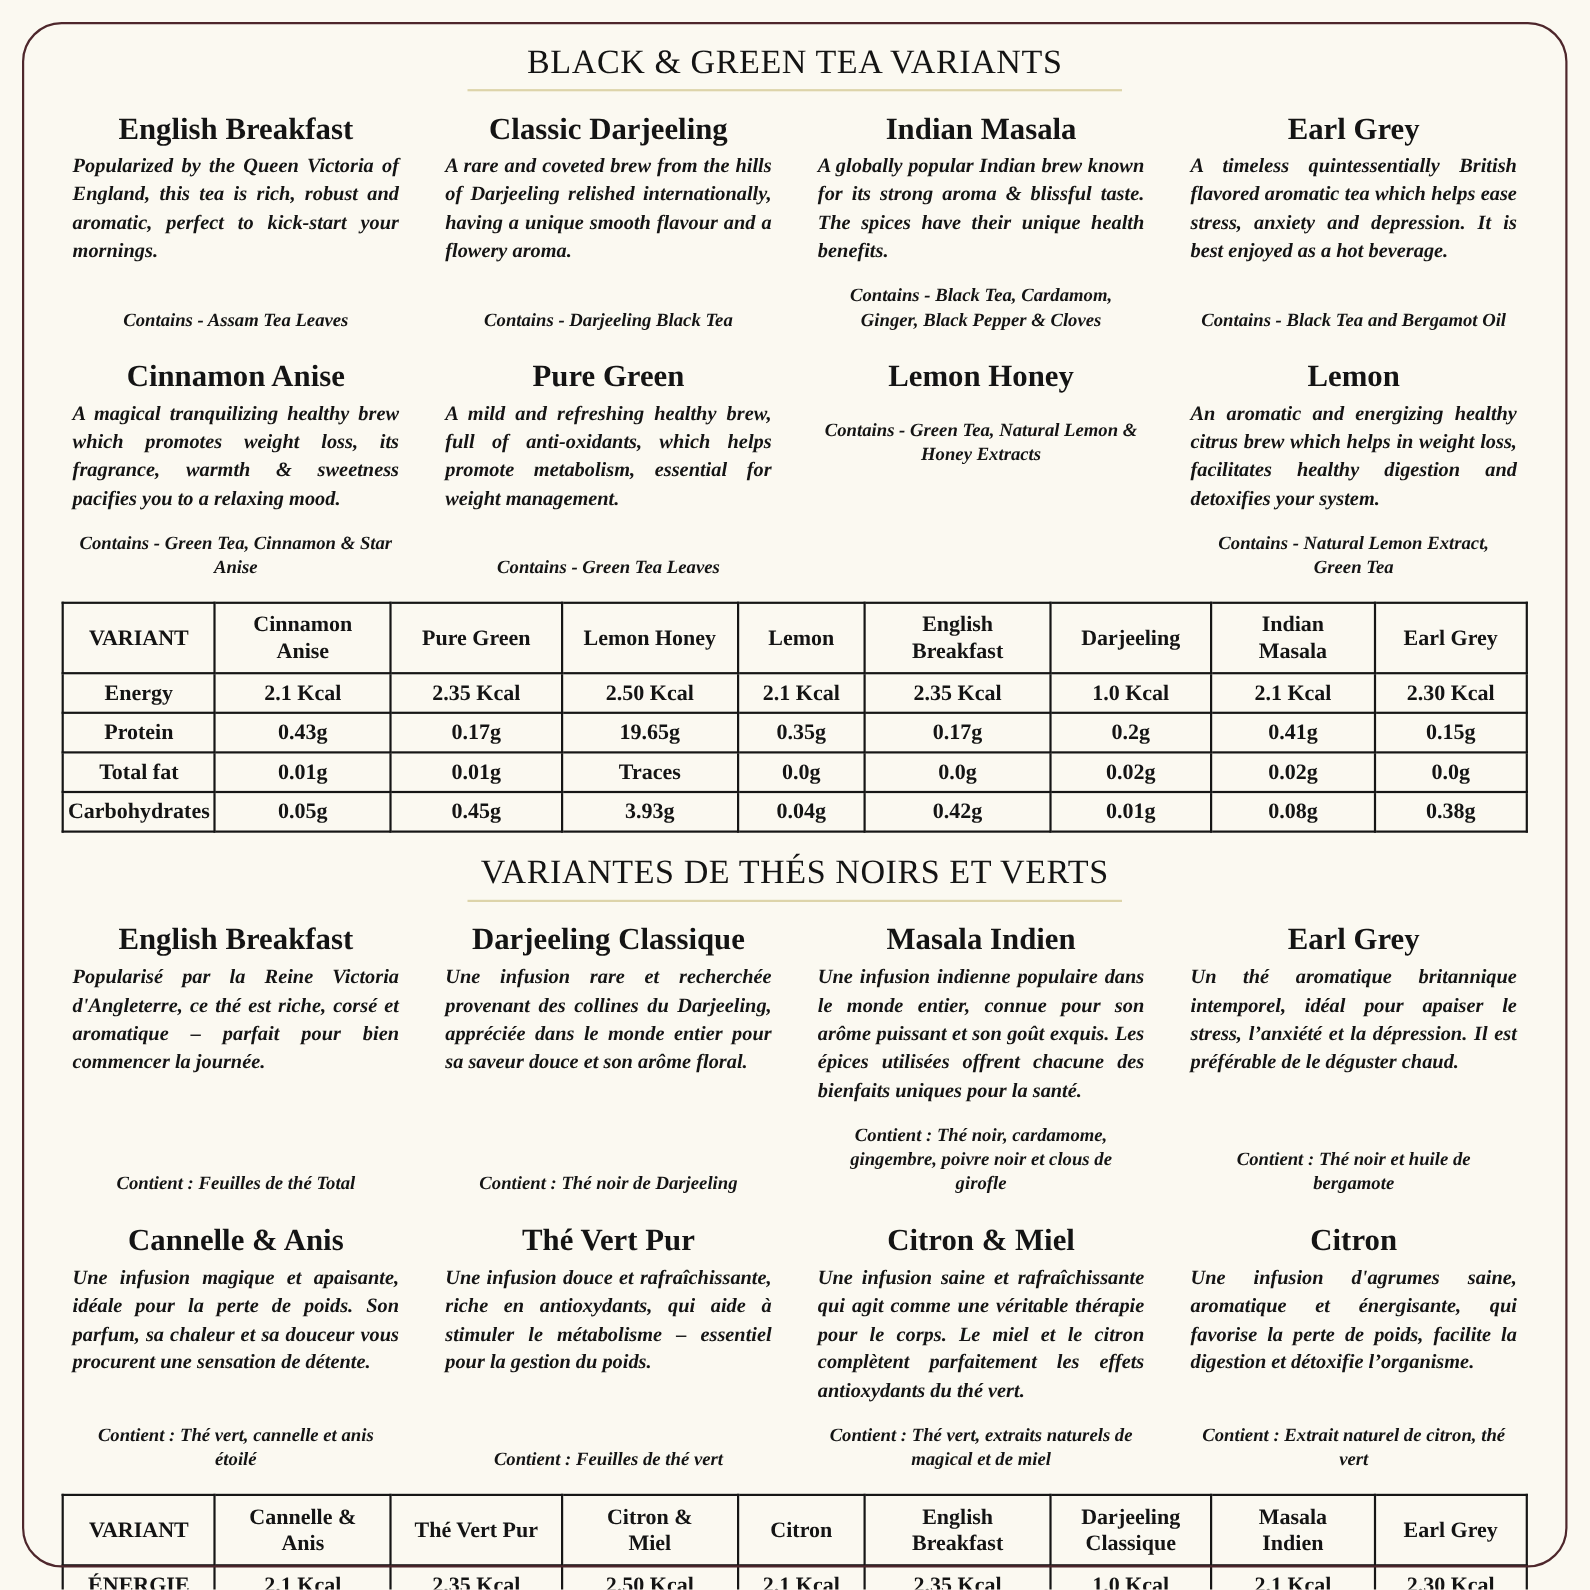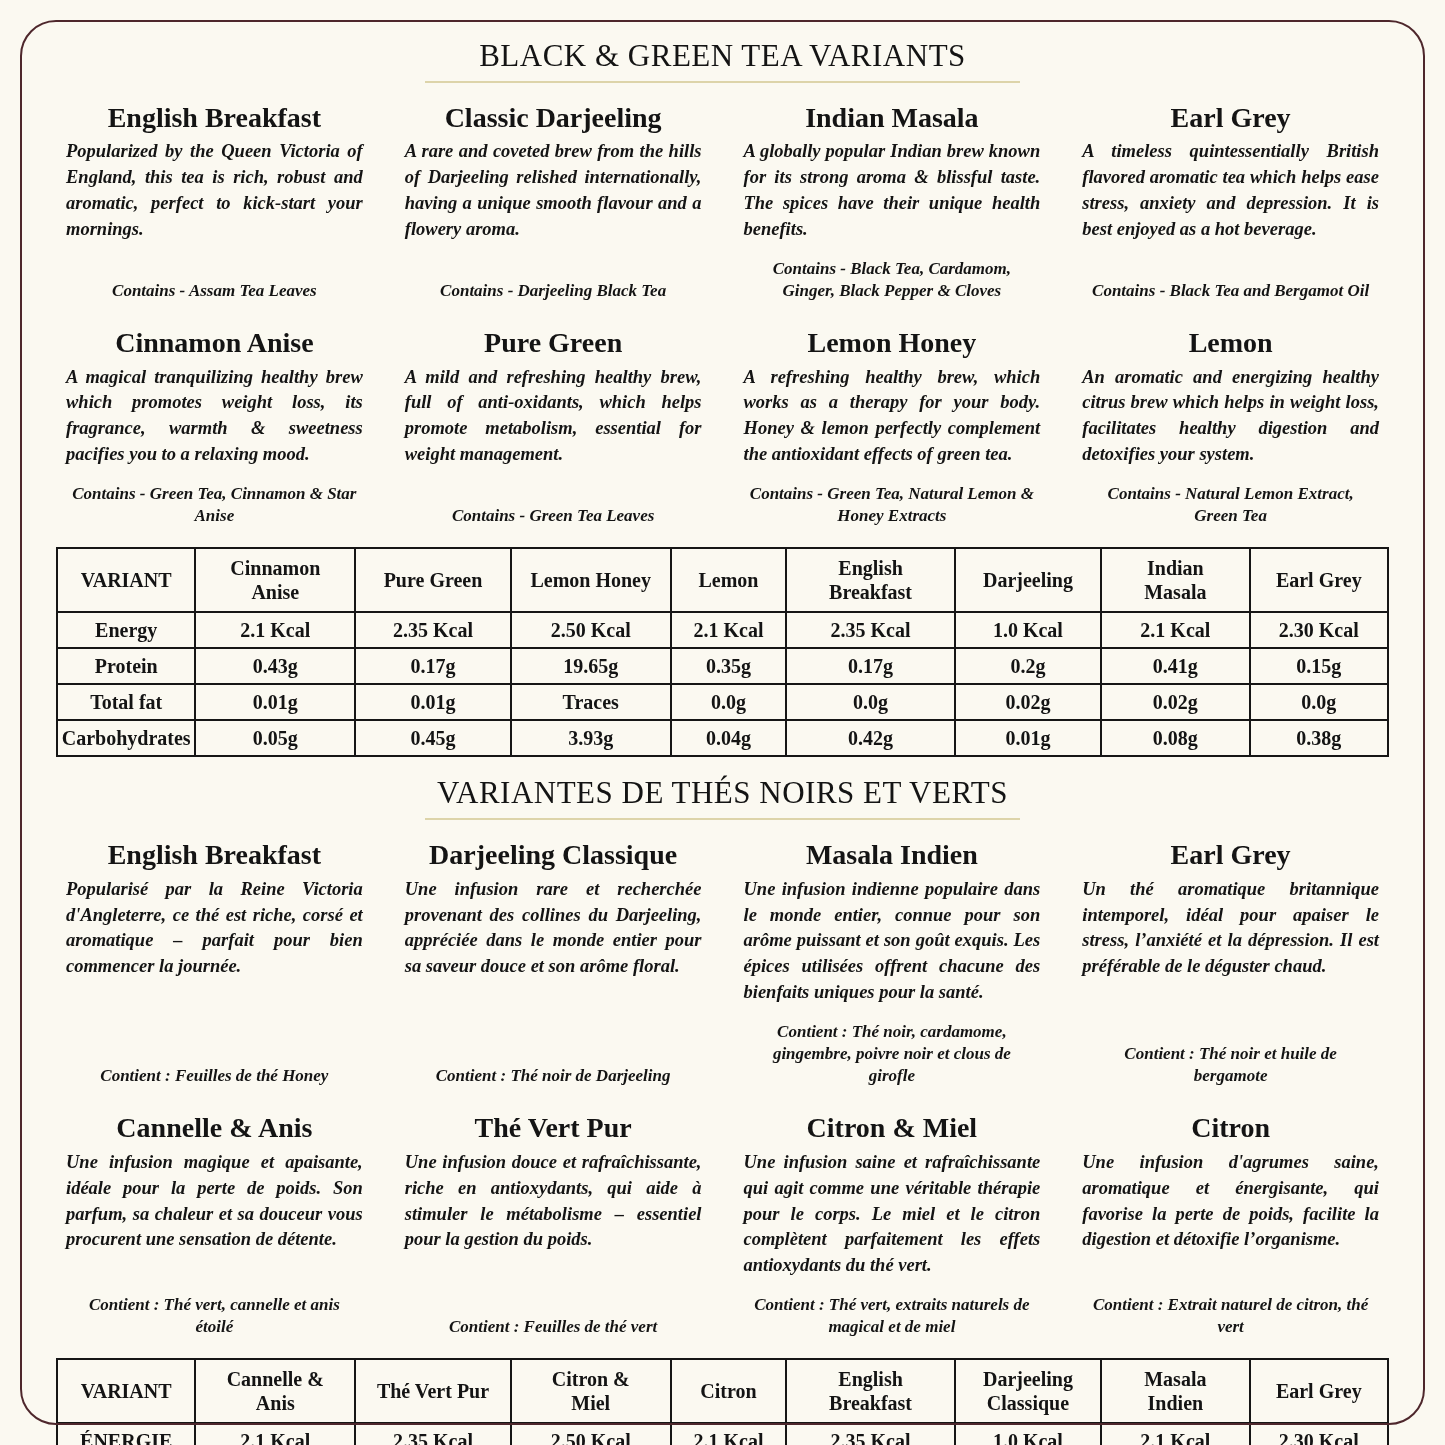--- a/index.html
+++ b/index.html
@@ -124,21 +124,20 @@
         <p class="tea-desc">A magical tranquilizing healthy brew which promotes weight loss, its fragrance, warmth &amp; sweetness pacifies you to a relaxing mood.</p>
         <p class="tea-contains">Contains - Green Tea, Cinnamon &amp; Star Anise</p>
       </div>
       <div class="tea-card">
         <h2 class="tea-name">Pure Green</h2>
         <p class="tea-desc">A mild and refreshing healthy brew, full of anti-oxidants, which helps promote metabolism, essential for weight management.</p>
         <p class="tea-contains">Contains - Green Tea Leaves</p>
       </div>
       <div class="tea-card">
         <h2 class="tea-name">Lemon Honey</h2>
-        <p class="tea-desc">A refreshing healthy brew, which works as a therapy for your body. Honey &amp; lemon perfectly complement the antioxidant effects of green tea.</p>
         <p class="tea-contains">Contains - Green Tea, Natural Lemon &amp; Honey Extracts</p>
       </div>
       <div class="tea-card">
         <h2 class="tea-name">Lemon</h2>
         <p class="tea-desc">An aromatic and energizing healthy citrus brew which helps in weight loss, facilitates healthy digestion and detoxifies your system.</p>
         <p class="tea-contains">Contains - Natural Lemon Extract, Green Tea</p>
       </div>
     </div>
 
     <table class="nut">
@@ -214,21 +213,21 @@
   </section>
 
   <section class="lang-section sec-fr">
     <h1 class="sec-title">VARIANTES DE THÉS NOIRS ET VERTS</h1>
     <div class="title-rule"></div>
 
     <div class="tea-grid">
       <div class="tea-card">
         <h2 class="tea-name">English Breakfast</h2>
         <p class="tea-desc">Popularisé par la Reine Victoria d'Angleterre, ce thé est riche, corsé et aromatique – parfait pour bien commencer la journée.</p>
-        <p class="tea-contains">Contient : Feuilles de thé Honey</p>
+        <p class="tea-contains">Contient : Feuilles de thé Total</p>
       </div>
       <div class="tea-card">
         <h2 class="tea-name">Darjeeling Classique</h2>
         <p class="tea-desc">Une infusion rare et recherchée provenant des collines du Darjeeling, appréciée dans le monde entier pour sa saveur douce et son arôme floral.</p>
         <p class="tea-contains">Contient : Thé noir de Darjeeling</p>
       </div>
       <div class="tea-card">
         <h2 class="tea-name">Masala Indien</h2>
         <p class="tea-desc">Une infusion indienne populaire dans le monde entier, connue pour son arôme puissant et son goût exquis. Les épices utilisées offrent chacune des bienfaits uniques pour la santé.</p>
         <p class="tea-contains">Contient : Thé noir, cardamome, gingembre, poivre noir et clous de girofle</p>

